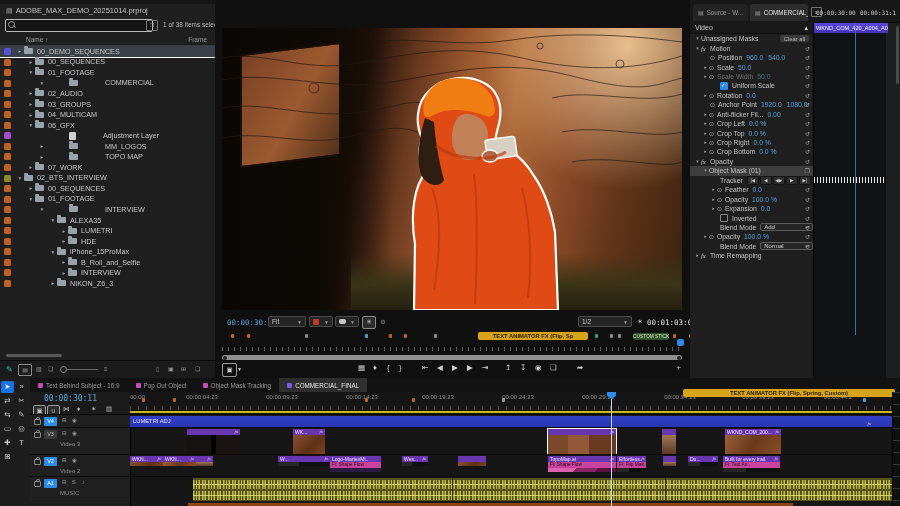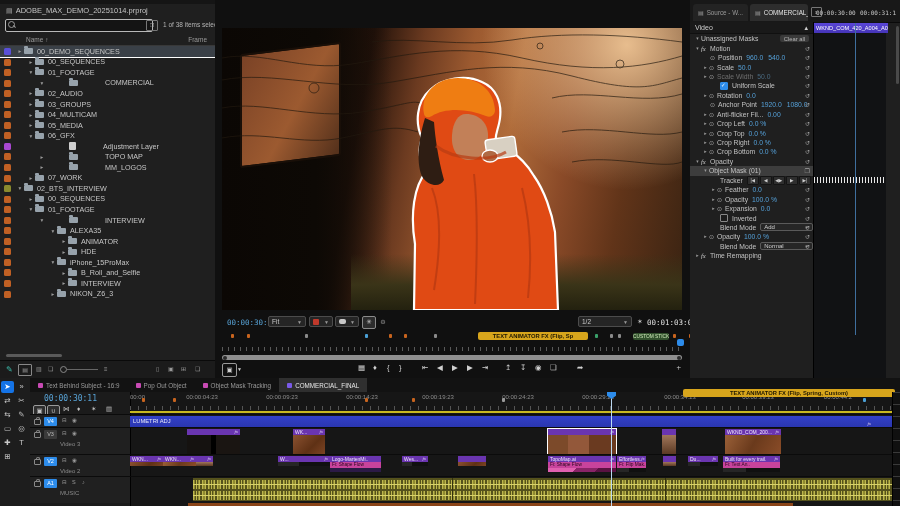--- a/index.html
+++ b/index.html
@@ -235,101 +235,94 @@
         </div>
         <div class="trow i2">
           <span class="swatch"></span>
           <span class="arr">▸</span>
           <span class="fold"></span>
 
           <span class="tlabel">04_MULTICAM</span>
         </div>
         <div class="trow i2">
           <span class="swatch"></span>
-          <span class="arr">▸</span>
-          <span class="fold"></span>
-
-          <span class="tlabel">05_MEDIA</span>
-        </div>
-        <div class="trow i2">
-          <span class="swatch"></span>
           <span class="arr">▾</span>
           <span class="fold"></span>
 
           <span class="tlabel">06_GFX</span>
         </div>
         <div class="trow i3 sw-ma">
           <span class="swatch"></span>
           <span class="arr"></span>
 
           <span class="fdoc"></span>
           <span class="tlabel">Adjustment Layer</span>
         </div>
         <div class="trow i3">
           <span class="swatch"></span>
           <span class="arr">▸</span>
           <span class="fold"></span>
 
+          <span class="tlabel">MM_LOGOS</span>
+        </div>
+        <div class="trow i3">
+          <span class="swatch"></span>
+          <span class="arr">▸</span>
+          <span class="fold"></span>
+
           <span class="tlabel">TOPO MAP</span>
         </div>
+        <div class="trow i2">
+          <span class="swatch"></span>
+          <span class="arr">▸</span>
+          <span class="fold"></span>
+
+          <span class="tlabel">07_WORK</span>
+        </div>
+        <div class="trow i1 sw-ol">
+          <span class="swatch"></span>
+          <span class="arr">▾</span>
+          <span class="fold"></span>
+
+          <span class="tlabel">02_BTS_INTERVIEW</span>
+        </div>
+        <div class="trow i2">
+          <span class="swatch"></span>
+          <span class="arr">▸</span>
+          <span class="fold"></span>
+
+          <span class="tlabel">00_SEQUENCES</span>
+        </div>
+        <div class="trow i2">
+          <span class="swatch"></span>
+          <span class="arr">▾</span>
+          <span class="fold"></span>
+
+          <span class="tlabel">01_FOOTAGE</span>
+        </div>
         <div class="trow i3">
           <span class="swatch"></span>
-          <span class="arr">▸</span>
-          <span class="fold"></span>
-
-          <span class="tlabel">MM_LOGOS</span>
-        </div>
-        <div class="trow i2">
-          <span class="swatch"></span>
-          <span class="arr">▸</span>
-          <span class="fold"></span>
-
-          <span class="tlabel">07_WORK</span>
-        </div>
-        <div class="trow i1 sw-ol">
-          <span class="swatch"></span>
           <span class="arr">▾</span>
           <span class="fold"></span>
 
-          <span class="tlabel">02_BTS_INTERVIEW</span>
-        </div>
-        <div class="trow i2">
-          <span class="swatch"></span>
-          <span class="arr">▸</span>
-          <span class="fold"></span>
-
-          <span class="tlabel">00_SEQUENCES</span>
-        </div>
-        <div class="trow i2">
+          <span class="tlabel">INTERVIEW</span>
+        </div>
+        <div class="trow i4">
           <span class="swatch"></span>
           <span class="arr">▾</span>
           <span class="fold"></span>
 
-          <span class="tlabel">01_FOOTAGE</span>
-        </div>
-        <div class="trow i3">
-          <span class="swatch"></span>
-          <span class="arr">▾</span>
-          <span class="fold"></span>
-
-          <span class="tlabel">INTERVIEW</span>
-        </div>
-        <div class="trow i4">
-          <span class="swatch"></span>
-          <span class="arr">▾</span>
-          <span class="fold"></span>
-
           <span class="tlabel">ALEXA35</span>
         </div>
         <div class="trow i5">
           <span class="swatch"></span>
           <span class="arr">▸</span>
           <span class="fold"></span>
 
-          <span class="tlabel">ANIMATOR</span>
+          <span class="tlabel">LUMETRI</span>
         </div>
         <div class="trow i5">
           <span class="swatch"></span>
           <span class="arr">▸</span>
           <span class="fold"></span>
 
           <span class="tlabel">HDE</span>
         </div>
         <div class="trow i4">
           <span class="swatch"></span>

